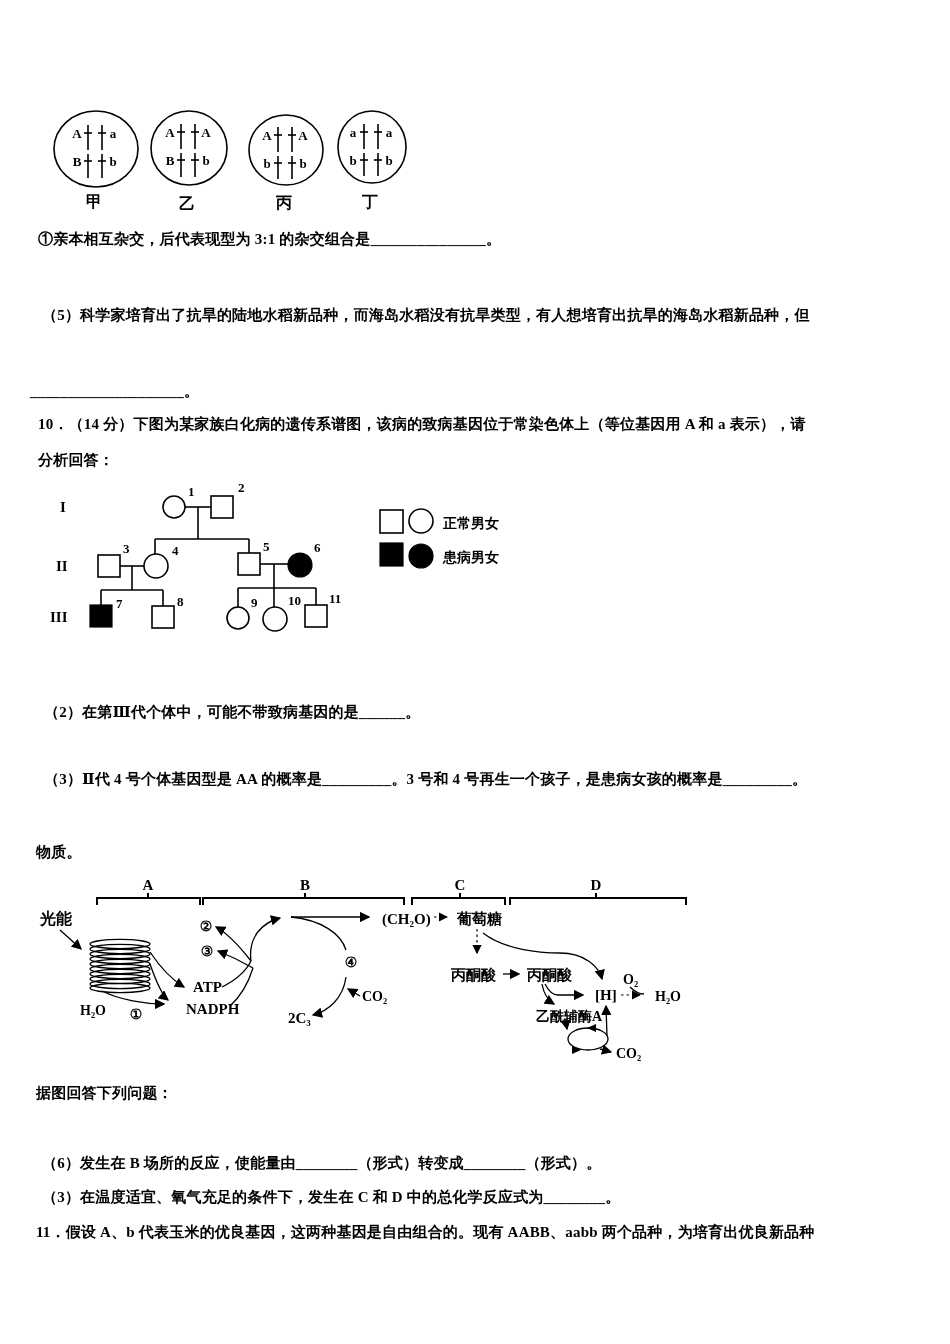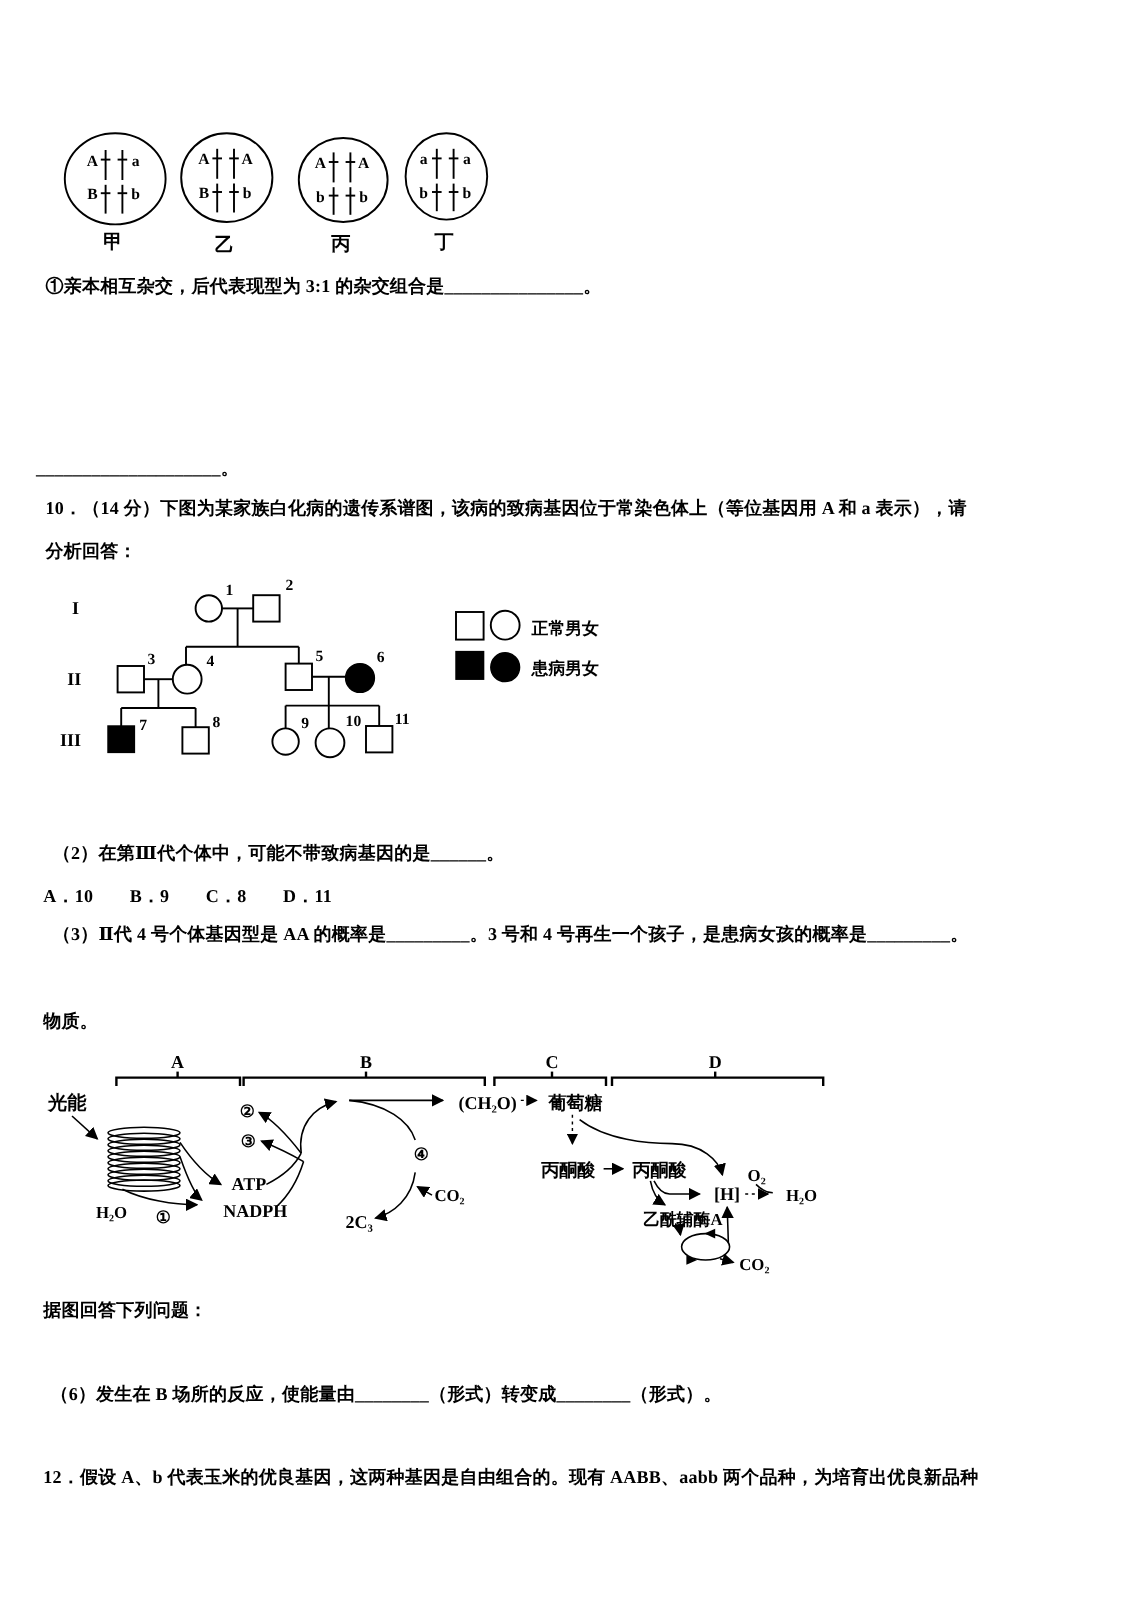--- a/index.html
+++ b/index.html
@@ -84,20 +84,21 @@
         <line class="shape" x1="360" y1="160" x2="368" y2="160"></line>
       <line class="shape" x1="378" y1="153" x2="378" y2="176"></line>
         <line class="shape" x1="374" y1="160" x2="382" y2="160"></line>
       <text x="353" y="165" font-size="13" text-anchor="middle">b</text>
       <text x="389" y="165" font-size="13" text-anchor="middle">b</text>
       <text x="370" y="207" font-size="16" text-anchor="middle">丁</text>
     </g>
   </svg>
 
   <div class="tl" style="left:38px;top:228px">①亲本相互杂交，后代表现型为 3:1 的杂交组合是_______________。</div>
+  <div class="tl" style="left:42px;top:304px">（5）科学家培育出了抗旱的陆地水稻新品种，而海岛水稻没有抗旱类型，有人想培育出抗旱的海岛水稻新品种，但</div>
   <div class="tl" style="left:30px;top:380px">____________________。</div>
 
   <div class="tl" style="left:38px;top:413px">10．（14 分）下图为某家族白化病的遗传系谱图，该病的致病基因位于常染色体上（等位基因用 A 和 a 表示），请</div>
   <div class="tl" style="left:38px;top:449px">分析回答：</div>
 
   <svg style="left:0;top:470px" width="540" height="185" viewBox="0 470 540 185">
     <text x="60" y="512" font-size="15">I</text>
     <text x="56" y="571" font-size="15">II</text>
     <text x="50" y="622" font-size="15">III</text>
 
@@ -152,21 +153,20 @@
       <rect class="shape" x="380" y="510" width="23" height="23"></rect>
       <circle class="shape" cx="421" cy="521" r="12"></circle>
       <text x="443" y="528" font-size="14">正常男女</text>
       <rect class="fillb" x="380" y="543" width="23" height="23"></rect>
       <circle class="fillb" cx="421" cy="556" r="12"></circle>
       <text x="443" y="562" font-size="14">患病男女</text>
     </g>
   </svg>
 
   <div class="tl" style="left:44px;top:701px">（2）在第Ⅲ代个体中，可能不带致病基因的是______。</div>
-  <div class="tl" style="left:36px;top:737px">A．10　　B．9　　C．8　　D．11</div>
   <div class="tl" style="left:44px;top:768px">（3）Ⅱ代 4 号个体基因型是 AA 的概率是_________。3 号和 4 号再生一个孩子，是患病女孩的概率是_________。</div>
 
   <div class="tl" style="left:36px;top:841px">物质。</div>
 
   <svg style="left:0;top:874px" width="720" height="200" viewBox="0 874 720 200">
     <defs>
       <marker id="ah" markerWidth="8" markerHeight="8" refX="7" refY="4" orient="auto">
         <path d="M0,0 L8,4 L0,8 z" fill="#000"></path>
       </marker>
     </defs>
@@ -253,16 +253,17 @@
       <polygon fill="#000" points="596,1024 587,1028 596,1032"></polygon>
       <polygon fill="#000" points="572,1046 581,1050 572,1054"></polygon>
       <line class="thin" x1="607" y1="1036" x2="606" y2="1006" marker-end="url(#ah)"></line>
       <line class="thin" x1="600" y1="1049" x2="611" y2="1052" marker-end="url(#ah)"></line>
       <text x="616" y="1058" font-size="14">CO₂</text>
     </g>
   </svg>
 
   <div class="tl" style="left:36px;top:1082px">据图回答下列问题：</div>
   <div class="tl" style="left:42px;top:1152px">（6）发生在 B 场所的反应，使能量由________（形式）转变成________（形式）。</div>
-
-  <div class="tl" style="left:36px;top:1221px">12．假设 A、b 代表玉米的优良基因，这两种基因是自由组合的。现有 AABB、aabb 两个品种，为培育出优良新品种</div>
+  <div class="tl" style="left:42px;top:1186px">（3）在温度适宜、氧气充足的条件下，发生在 C 和 D 中的总化学反应式为________。</div>
+
+  <div class="tl" style="left:36px;top:1221px">11．假设 A、b 代表玉米的优良基因，这两种基因是自由组合的。现有 AABB、aabb 两个品种，为培育出优良新品种</div>
 
 </div>
 
 </body></html>

